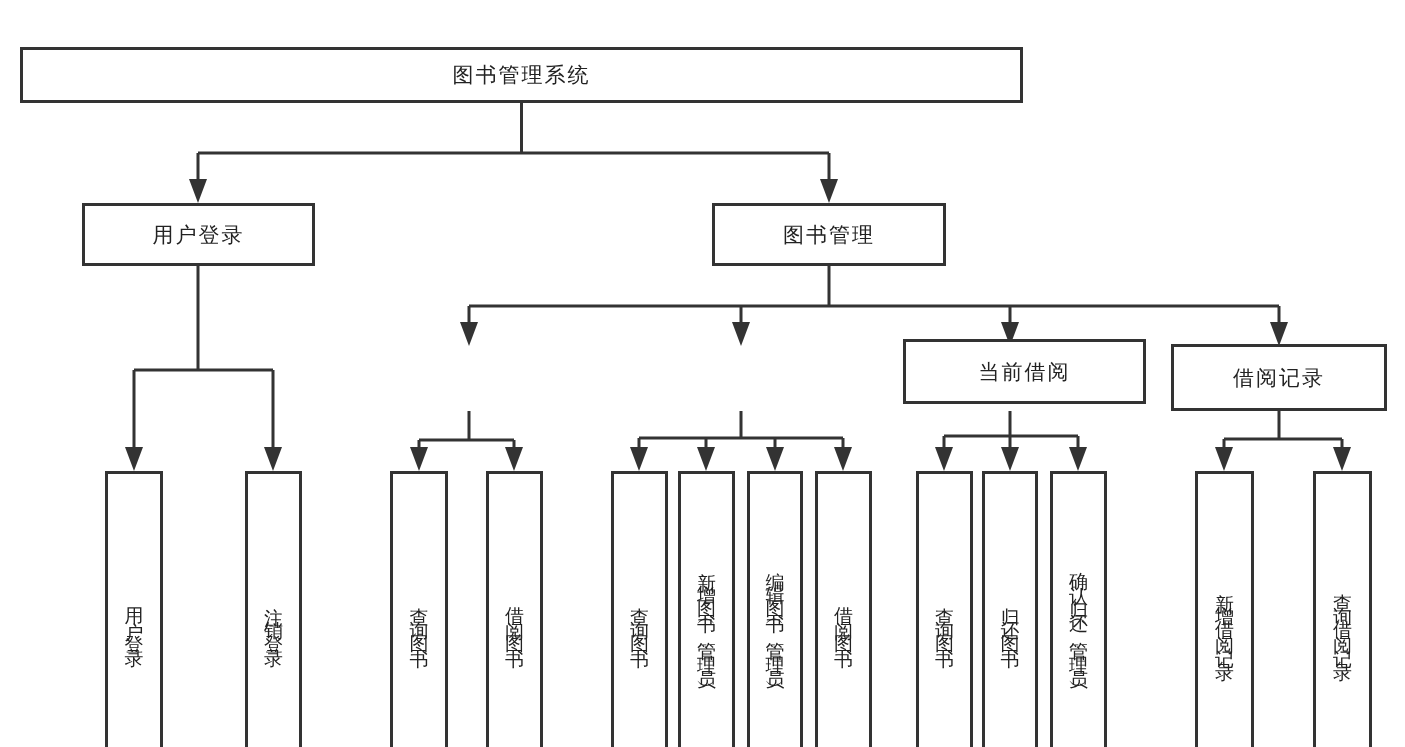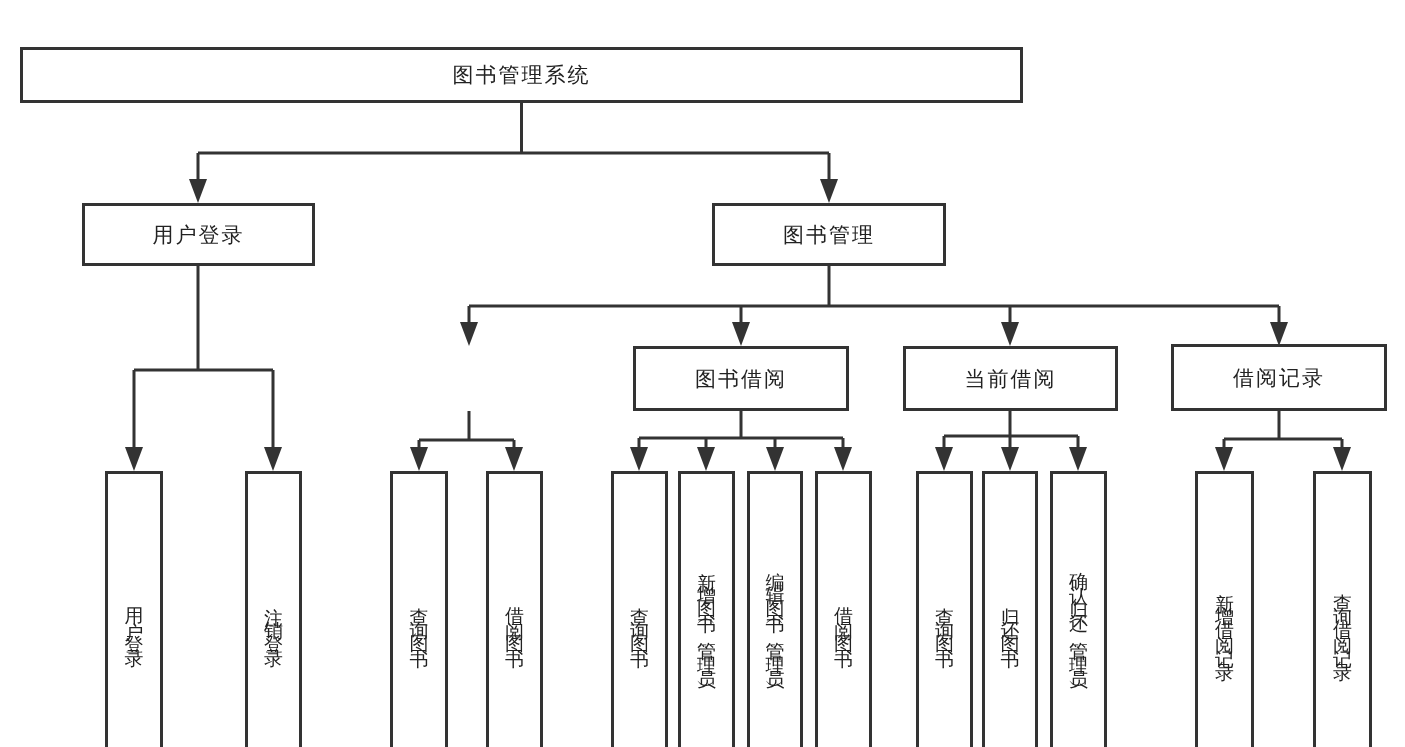--- a/index.html
+++ b/index.html
@@ -106,22 +106,21 @@
       <polygon points="1215,413 1233,413 1224,437"></polygon>
       <polygon points="1333,413 1351,413 1342,437"></polygon>
     </g>
   </svg>
 
   <div class="hbox" style="left:20px; top:13px; width:1003px; height:56px;">图书管理系统</div>
 
   <div class="hbox" style="left:82px; top:169px; width:233px; height:63px;">用户登录</div>
   <div class="hbox" style="left:712px; top:169px; width:234px; height:63px;">图书管理</div>
 
-  <div class="hbox" style="left:633px; top:312px; width:216px; height:65px;">图书借阅</div>
-  <div class="hbox" style="left:903px; top:312px; width:215px; height:65px;">当前借阅</div>
+  <div class="hbox" style="left:903px; top:305px; width:243px; height:65px;">当前借阅</div>
   <div class="hbox" style="left:1171px; top:310px; width:216px; height:67px;text-align:right;">借阅记录</div>
 
   <div class="vbox" style="left:105px; width:58px;">
     <span>用户登录</span>
   </div>
   <div class="vbox" style="left:245px; width:57px;">
     <span>注销登录</span>
   </div>
 
   <div class="vbox" style="left:390px; width:58px;">

